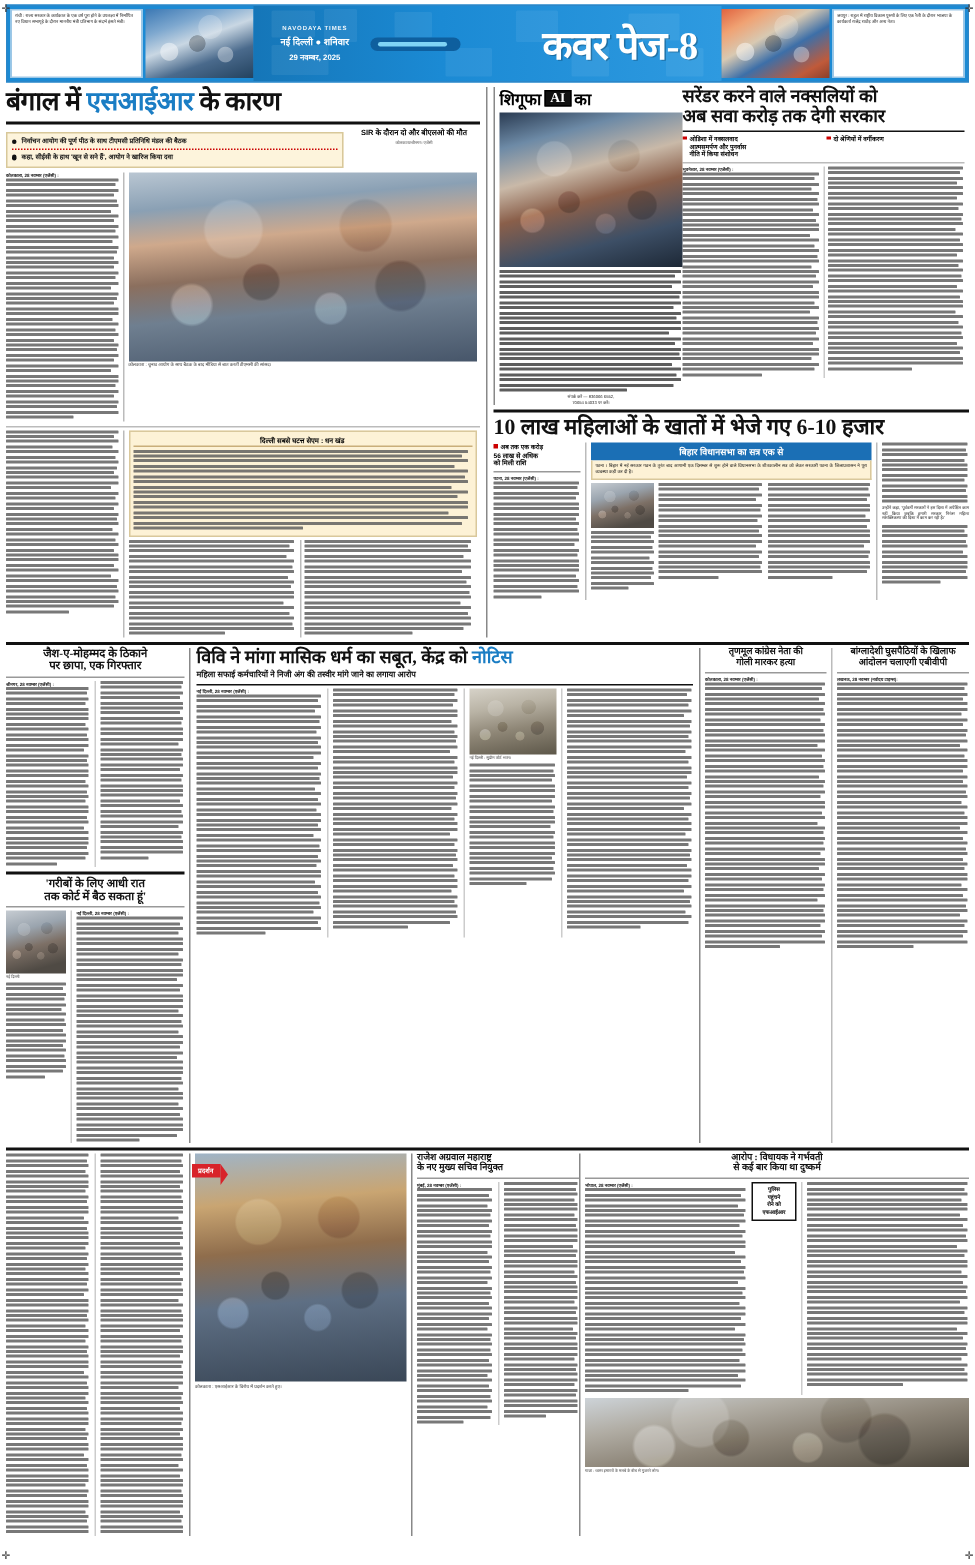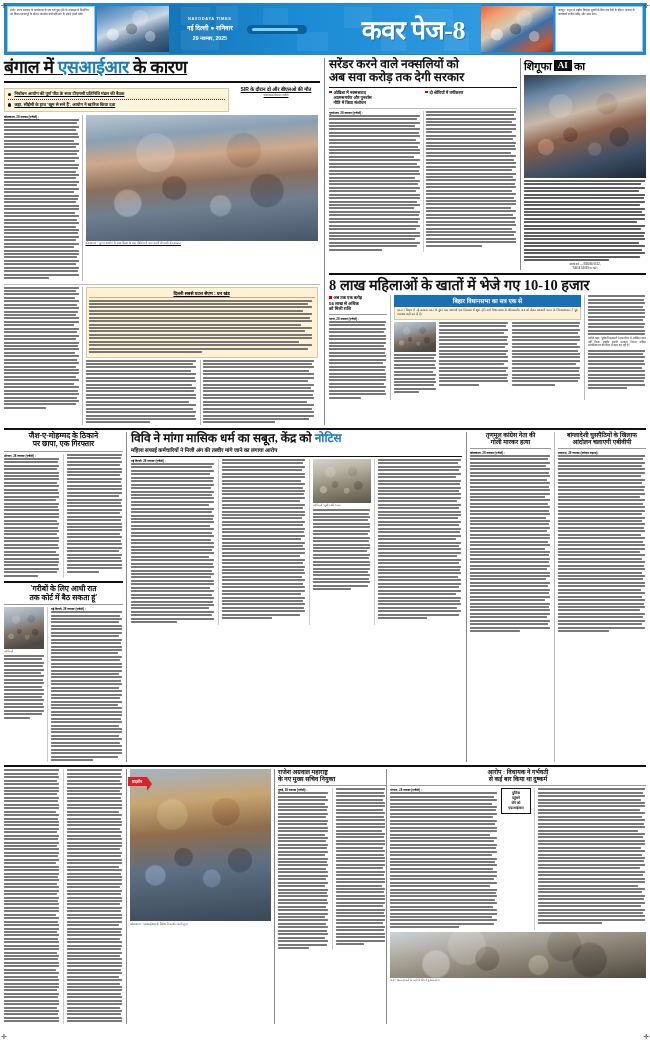--- a/index.html
+++ b/index.html
@@ -66,21 +66,21 @@
   .mh-pill b { display:block; height:3px; width:46px; background:#7fd4f5; margin-left:5px; border-radius:2px; }
   .mh-title {
     z-index:2; margin-left:auto; margin-right:16px; color:#fff;
     font-size:26px; font-weight:bold; letter-spacing:-.5px;
     text-shadow:1px 1px 0 rgba(0,0,0,.25);
     font-family:"Liberation Serif", serif;
   }
 
   
   .lead-wrap { display:flex; margin-top:3px; }
-  .lead-left { width:320px; padding-right:4px;text-decoration:underline; }
+  .lead-left { width:320px; padding-right:4px; }
   .lead-h1 {
     font-size:17.5px; line-height:1.13; font-weight:bold; color:#111;
     font-family:"Liberation Serif", serif; letter-spacing:-.3px;
   }
   .lead-rule { border-top:2px solid #111; margin:3px 0 0 0; }
   .bullets {
     background:#fdf4dc; border:1px solid #d8c89a; margin-top:3px; padding:2.5px 3px;
     font-size:4.4px; font-weight:bold; line-height:1.5; color:#111;
   }
   .bullets div { display:flex; align-items:center; gap:3px; }
@@ -401,20 +401,57 @@
               </div>
             </div>
           </div>
         </div>
       </div>
     </div>
 
     <div style="flex:1; border-left:1px solid #888; padding-left:4px;">
 
       <div style="display:flex;">
+        <div style="width:126px; border-left:1px solid #888; padding-left:3px;">
+          <div style="font-size:11px;font-weight:bold;display:flex;align-items:center;gap:2px;font-family:'Liberation Serif',serif">
+            <span>शिगूफा </span>
+            <span class="ai-logo">AI</span>
+            <span> का</span>
+          </div>
+          <div class="photo ai" style="height:103px;margin-top:2px;"></div>
+          <div class="greek dark" style="margin-top:2px">
+            <i style="width:99%"></i>
+              <i style="width:96%"></i>
+              <i style="width:99%"></i>
+              <i style="width:94%"></i>
+            <i style="width:99%"></i>
+              <i style="width:98%"></i>
+              <i style="width:99%"></i>
+              <i style="width:95%"></i>
+            <i style="width:99%"></i>
+              <i style="width:97%"></i>
+              <i style="width:99%"></i>
+              <i style="width:99%"></i>
+            <i style="width:93%"></i>
+              <i style="width:99%"></i>
+              <i style="width:96%"></i>
+              <i style="width:99%"></i>
+            <i style="width:98%"></i>
+              <i style="width:99%"></i>
+              <i style="width:94%"></i>
+              <i style="width:99%"></i>
+            <i style="width:97%"></i>
+              <i style="width:99%"></i>
+              <i style="width:95%"></i>
+              <i style="width:70%"></i>
+          </div>
+          <div class="tiny" style="text-align:center;margin-top:2px;white-space:pre-line">संपर्क करें — 836066 6552,
+70654 54033 पर करें।</div>
+        </div>
+
         <div style="flex:1; padding-right:3px;">
           <div class="sec-h lg">
             <div>सरेंडर करने वाले नक्सलियों को</div>
             <div>अब सवा करोड़ तक देगी सरकार</div>
           </div>
           <div style="border-top:1px solid #111;margin-top:2px"></div>
           <div style="display:flex; gap:4px; margin-top:2px;">
             <div style="flex:1">
               <div class="mini-bullet">
                 <span class="sq"></span>
@@ -515,61 +552,24 @@
                   <i style="width:95%"></i>
                   <i style="width:99%"></i>
                 <i style="width:97%"></i>
                   <i style="width:99%"></i>
                   <i style="width:99%"></i>
                   <i style="width:62%"></i>
               </div>
             </div>
           </div>
         </div>
-
-        <div style="width:126px; border-left:1px solid #888; padding-left:3px;">
-          <div style="font-size:11px;font-weight:bold;display:flex;align-items:center;gap:2px;font-family:'Liberation Serif',serif">
-            <span>शिगूफा </span>
-            <span class="ai-logo">AI</span>
-            <span> का</span>
-          </div>
-          <div class="photo ai" style="height:103px;margin-top:2px;"></div>
-          <div class="greek dark" style="margin-top:2px">
-            <i style="width:99%"></i>
-              <i style="width:96%"></i>
-              <i style="width:99%"></i>
-              <i style="width:94%"></i>
-            <i style="width:99%"></i>
-              <i style="width:98%"></i>
-              <i style="width:99%"></i>
-              <i style="width:95%"></i>
-            <i style="width:99%"></i>
-              <i style="width:97%"></i>
-              <i style="width:99%"></i>
-              <i style="width:99%"></i>
-            <i style="width:93%"></i>
-              <i style="width:99%"></i>
-              <i style="width:96%"></i>
-              <i style="width:99%"></i>
-            <i style="width:98%"></i>
-              <i style="width:99%"></i>
-              <i style="width:94%"></i>
-              <i style="width:99%"></i>
-            <i style="width:97%"></i>
-              <i style="width:99%"></i>
-              <i style="width:95%"></i>
-              <i style="width:70%"></i>
-          </div>
-          <div class="tiny" style="text-align:center;margin-top:2px;white-space:pre-line">संपर्क करें — 836066 6552,
-70654 54033 पर करें।</div>
-        </div>
       </div>
 
       <div style="border-top:2px solid #111; margin-top:3px; padding-top:2px;">
-        <div class="sec-h xl">8 लाख महिलाओं के खातों में भेजे गए 10-10 हजार</div>
+        <div class="sec-h xl">10 लाख महिलाओं के खातों में भेजे गए 6-10 हजार</div>
         <div style="display:flex; margin-top:2px; gap:3px;">
           <div style="width:58px">
             <div class="mini-bullet">
               <span class="sq"></span>
               <b><span>अब तक एक करोड़</span></b>
             </div>
             <div style="font-size:4.4px;font-weight:bold;line-height:1.3">56 लाख से अधिक</div>
             <div style="font-size:4.4px;font-weight:bold;line-height:1.3">को मिली राशि</div>
             <div style="border-top:1px solid #999;margin:2px 0"></div>
             <div class="dateline">पटना, 28 नवम्बर (एजेंसी) :</div>

